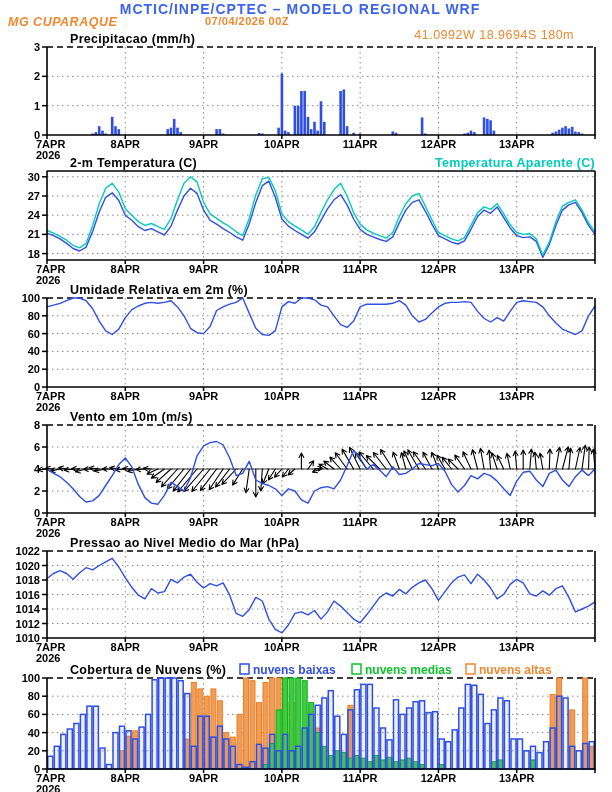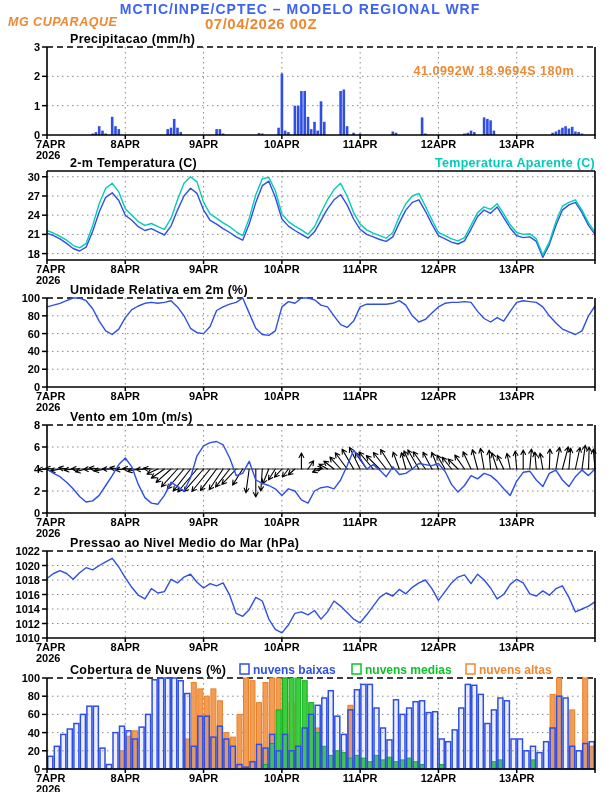--- a/index.html
+++ b/index.html
@@ -1,22 +1,22 @@
 <!DOCTYPE html>
 <html><head>
 <meta charset="utf-8">
 <style>
   html,body{margin:0;padding:0;background:#fff;}
   .page{position:relative;width:600px;height:792px;background:#fff;overflow:hidden;
         font-family:"Liberation Sans","DejaVu Sans",sans-serif;}
   .hdr-title{position:absolute;left:0;right:0;top:1px;text-align:center;
              font-size:14px;font-weight:bold;letter-spacing:1px;color:#3d64f0;white-space:pre;}
   .hdr-station{position:absolute;left:8px;top:15px;font-size:12.5px;font-weight:bold;color:#ef8830;letter-spacing:0.5px;font-style:italic;}
-  .hdr-run{position:absolute;left:205px;top:15px;font-size:15px;font-weight:bold;color:#ef8830;letter-spacing:0.5px;}
-  .hdr-loc{position:absolute;right:26px;top:28px;font-size:12.5px;font-weight:bold;color:#ef8830;letter-spacing:0.5px;margin-top:36px;}
+  .hdr-run{position:absolute;left:205px;top:15px;font-size:11px;font-weight:bold;color:#ef8830;letter-spacing:0.5px;}
+  .hdr-loc{position:absolute;right:26px;top:28px;font-size:12.5px;font-weight:normal;color:#ef8830;letter-spacing:0.5px;}
   svg#chart{position:absolute;left:0;top:0;}
   svg text{font-family:"Liberation Sans","DejaVu Sans",sans-serif;font-weight:bold;}
 </style>
 </head>
 <body>
 
 <div class="page">
   <div class="hdr-title">MCTIC/INPE/CPTEC – MODELO REGIONAL WRF</div>
   <div class="hdr-station">MG CUPARAQUE</div>
   <div class="hdr-run">07/04/2026 00Z</div>

